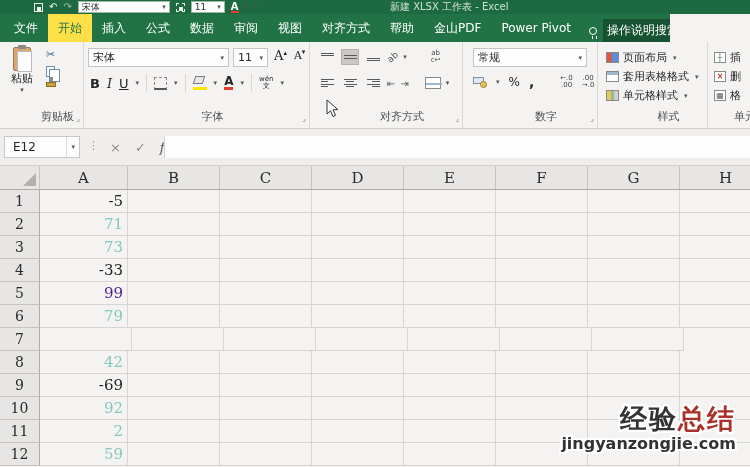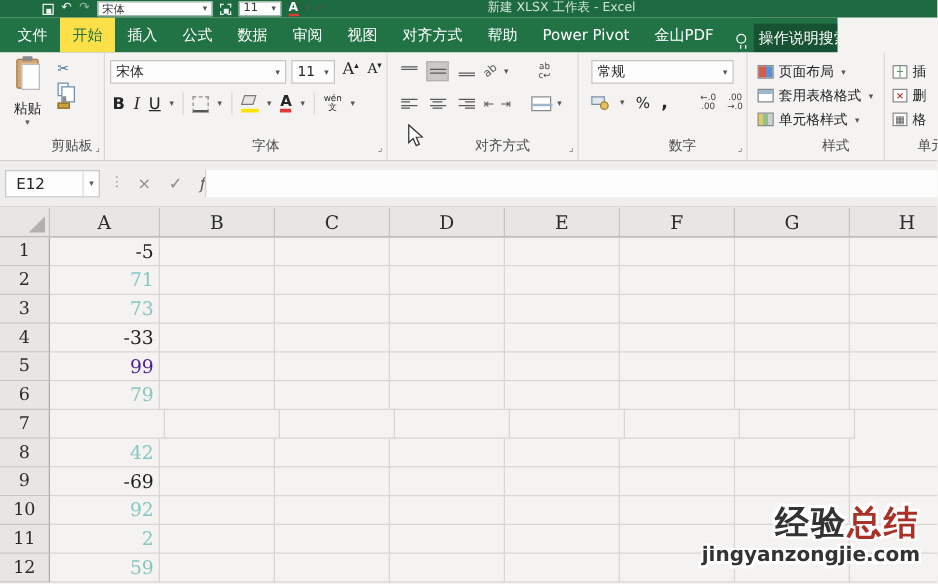--- a/index.html
+++ b/index.html
@@ -32,21 +32,21 @@
   .grp { position:absolute; top:0; height:86px; border-right:1px solid #dbd9d7; }
   .grp-label { position:absolute; bottom:4px; left:16px; width:100%; text-align:center; font-size:11px; color:#4e4e4e; }
   .launcher { position:absolute; bottom:5px; right:3px; font-size:8px; color:#777; }
   .dd { font-size:7px; color:#555; }
 
   .grp-clip { left:0; width:84px; }
   .paste { position:absolute; left:6px; top:5px; width:32px; height:56px; display:flex; flex-direction:column; align-items:center; }
   .clipboard { width:18px; height:24px; background:#d8a871; border:1px solid #9c7848; border-radius:2px; position:relative; }
   .clipboard::before { content:""; position:absolute; left:4px; top:-3px; width:8px; height:4px; background:#8a8a8a; border-radius:1px; }
   .clipboard::after { content:""; position:absolute; left:3px; top:3px; width:13px; height:19px; background:#fdfdfd; border:1px solid #bbb; }
-  .paste .t { font-size:11px; color:#262626; margin-top:8px; }
+  .paste .t { font-size:11px; color:#262626; margin-top:0; }
   .clip-col { position:absolute; left:46px; top:7px; display:flex; flex-direction:column; gap:5px; }
   .mini { font-size:11px; color:#3f6d8e; line-height:12px; }
   .copy-ic { width:9px; height:11px; border:1px solid #6a8fae; background:#fff; position:relative; }
   .copy-ic::after { content:""; position:absolute; left:2px; top:2px; width:9px; height:11px; border:1px solid #6a8fae; background:#fff; }
   .brush-ic { width:10px; height:5px; background:#c9a23f; border:1px solid #8d6f22; position:relative; }
   .brush-ic::after { content:""; position:absolute; left:3px; top:-6px; width:3px; height:5px; background:#8a8a8a; }
 
   .grp-font { left:84px; width:226px; }
   .combo { background:#fdfdfd; border:1px solid #c6c5c3; height:19px; display:flex; align-items:center; font-size:11px; color:#262626; padding:0 4px; }
   .combo .dd { margin-left:auto; }
@@ -170,22 +170,22 @@
   <div class="tab file">文件</div>
   <div id="tabs" style="display:flex">
       <div class="tab active">开始</div>
       <div class="tab">插入</div>
       <div class="tab">公式</div>
       <div class="tab">数据</div>
       <div class="tab">审阅</div>
       <div class="tab">视图</div>
       <div class="tab">对齐方式</div>
       <div class="tab">帮助</div>
+      <div class="tab">金山PDF</div>
       <div class="tab">Power Pivot</div>
-      <div class="tab">金山PDF</div>
     </div>
   <div class="tellme">
     <span class="bulb"></span>
     <span class="label">操作说明搜索</span>
   </div>
 </div>
 
 <div class="ribbon">
 
   <div class="grp grp-clip">

